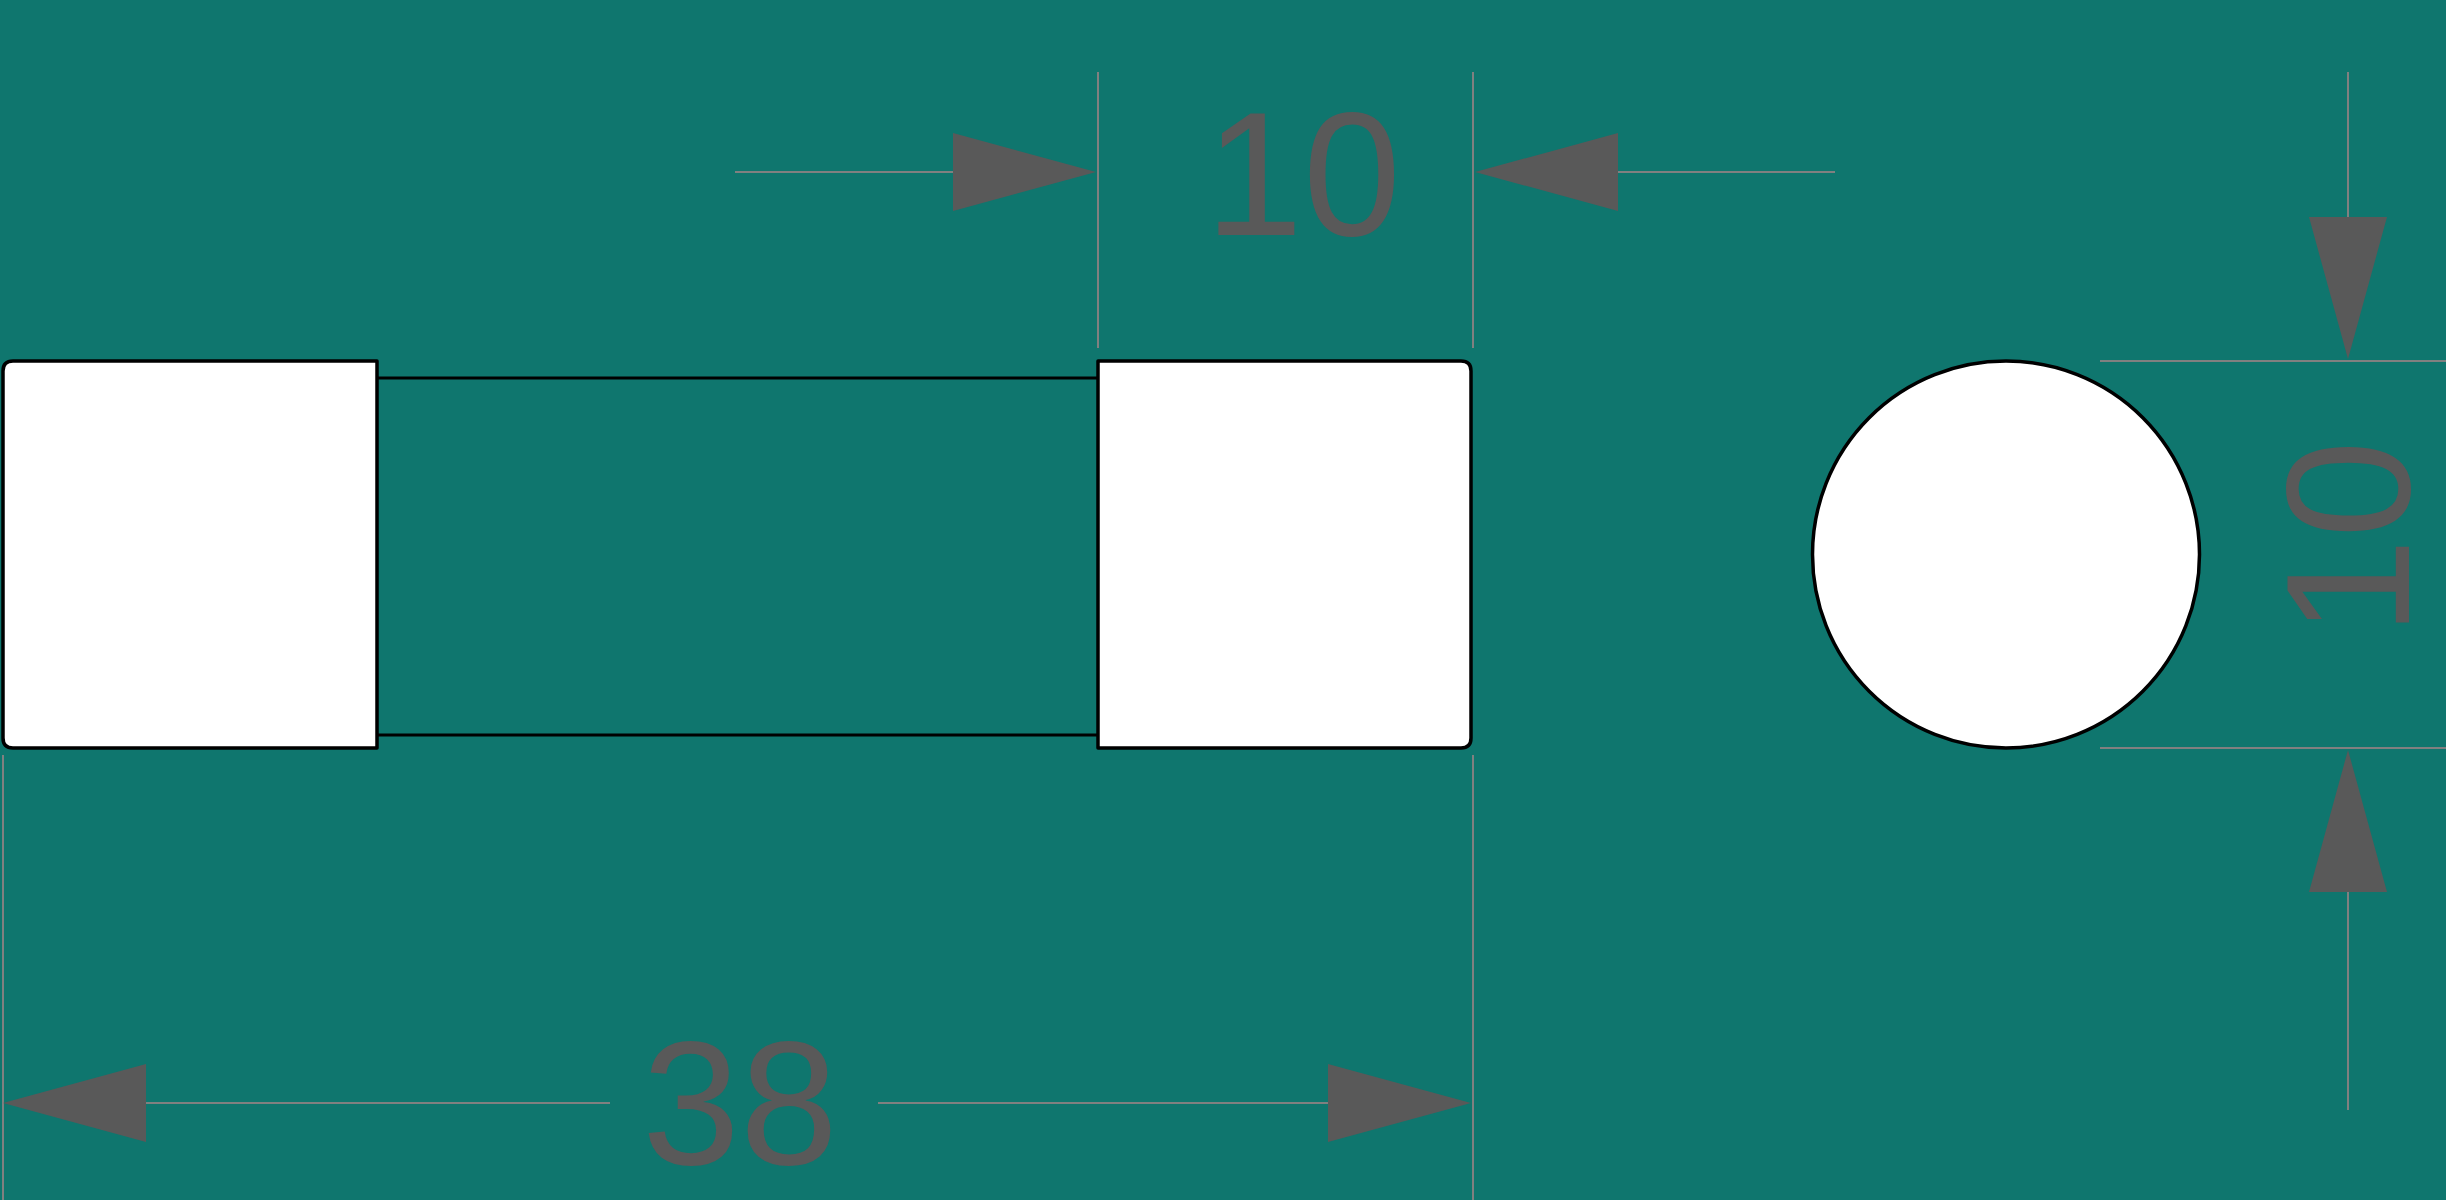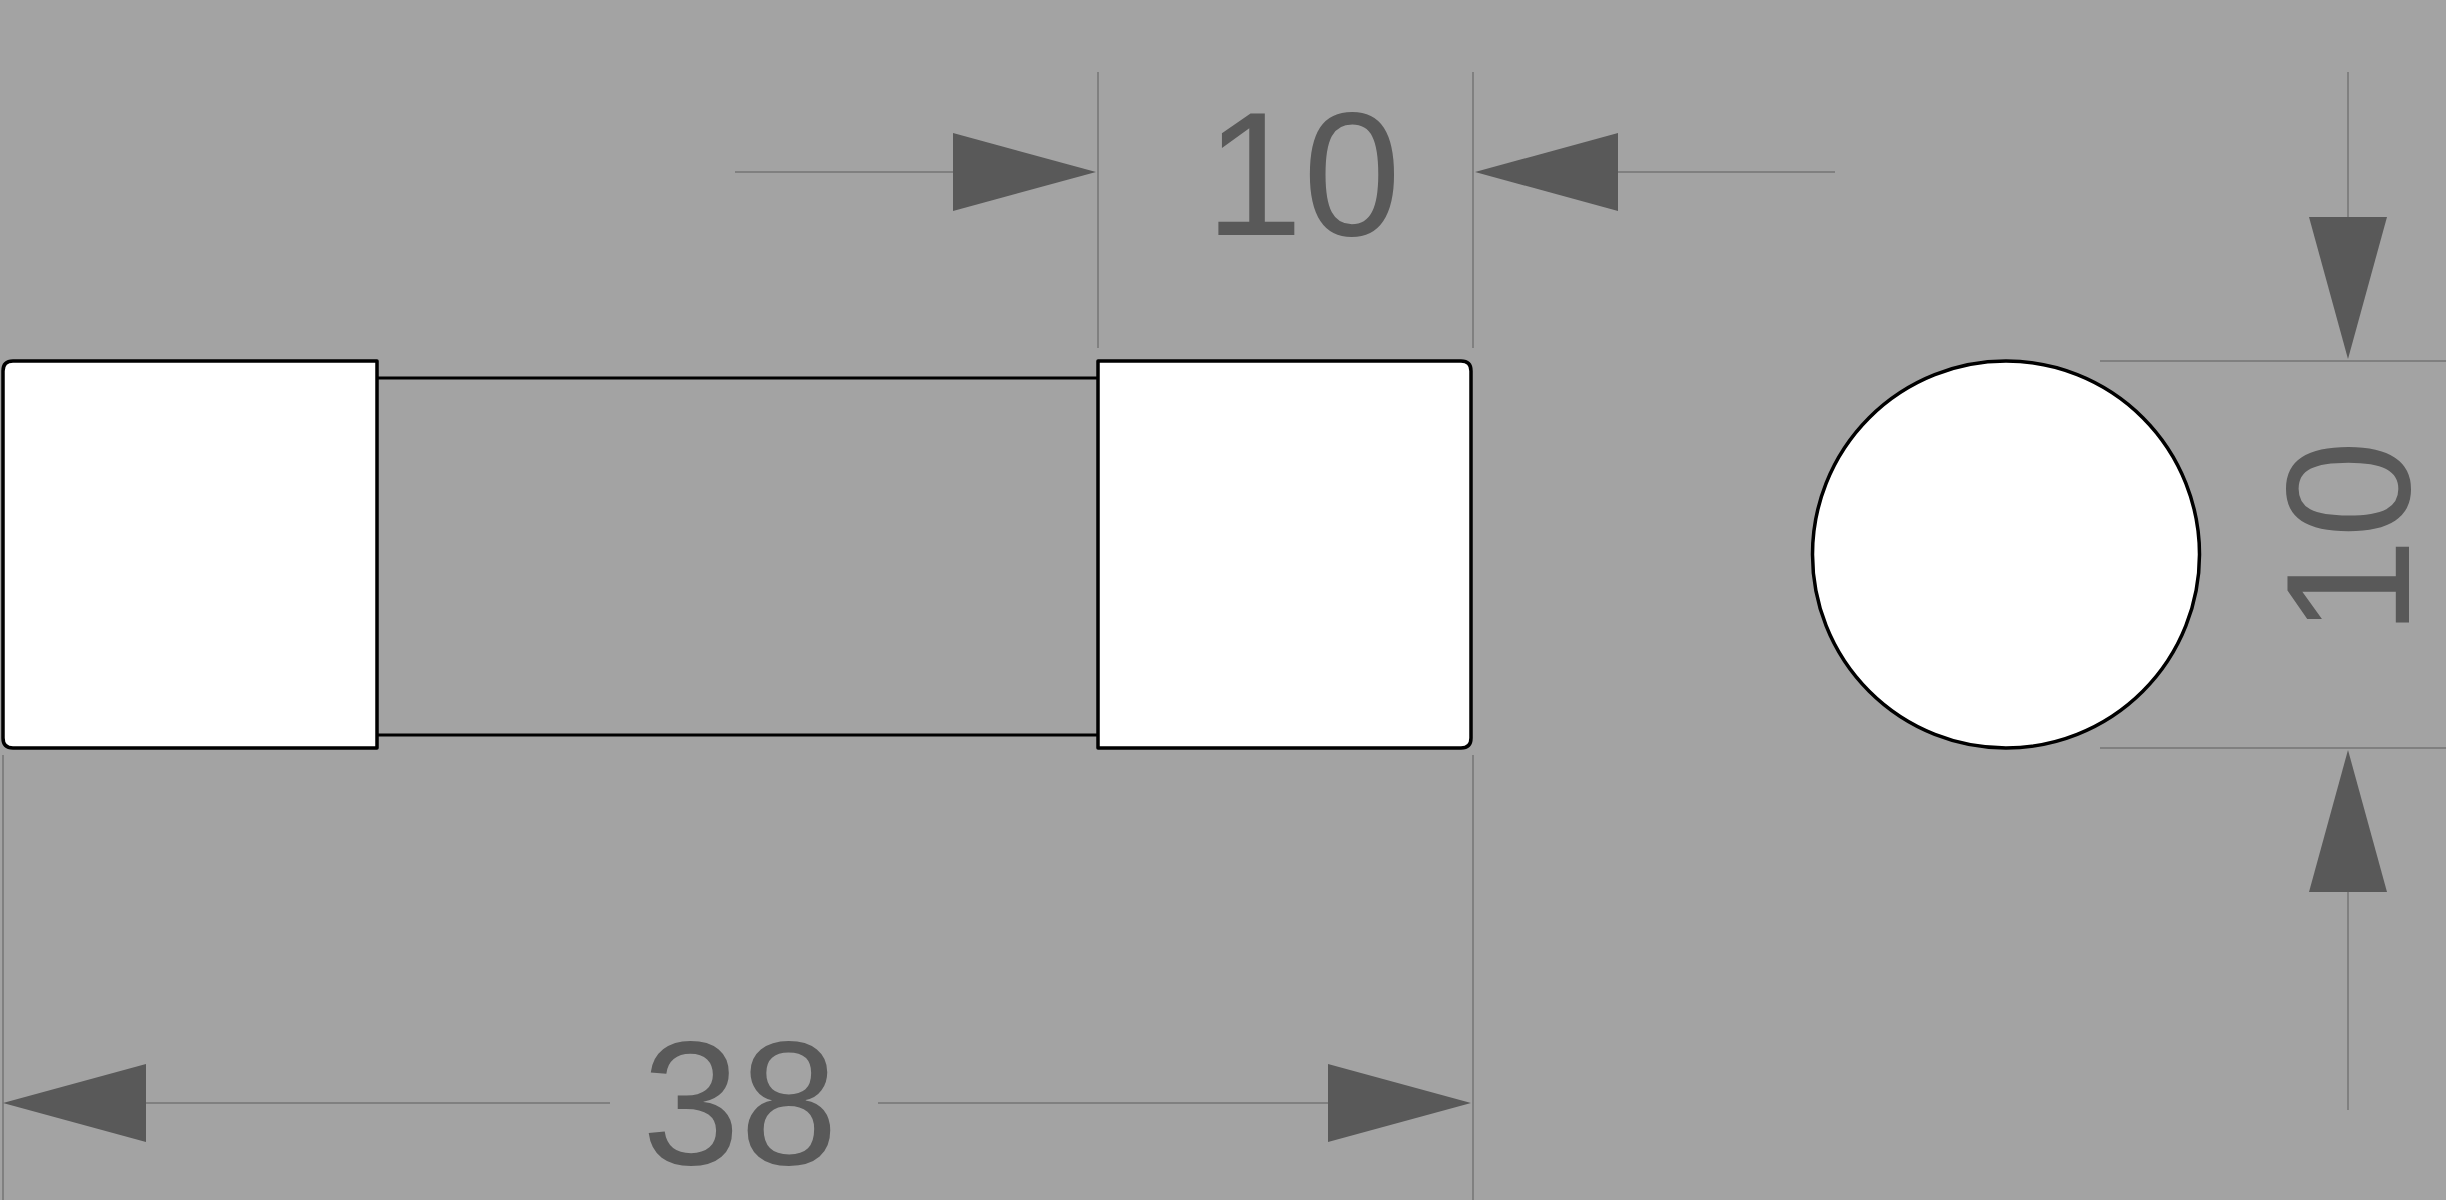--- a/index.html
+++ b/index.html
@@ -8,21 +8,21 @@
     background: #ffffff;
     width: 2446px;
     height: 1200px;
     overflow: hidden;
     font-family: "Liberation Sans", sans-serif;
   }
   .drawing-stage {
     position: relative;
     width: 2446px;
     height: 1200px;
-    background: #a3a3a3;
+    background: #0f766e;
   }
   svg { display: block; }
   .part-outline {
     fill: #ffffff;
     stroke: #000000;
     stroke-width: 3.5;
     stroke-linejoin: round;
   }
   .part-line {
     stroke: #000000;

